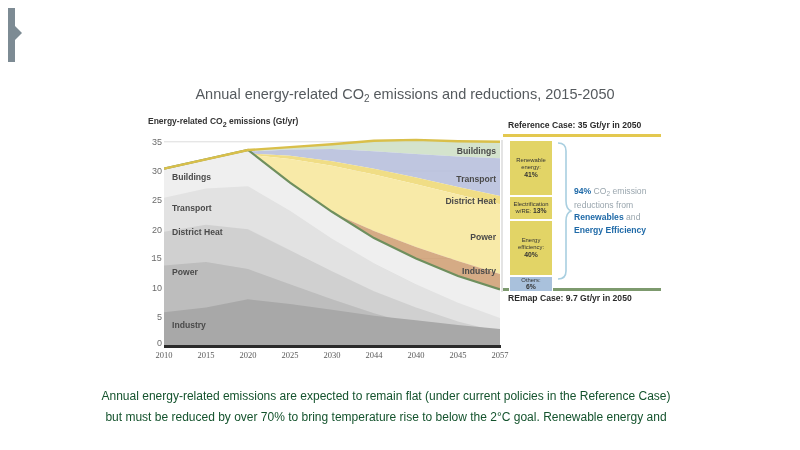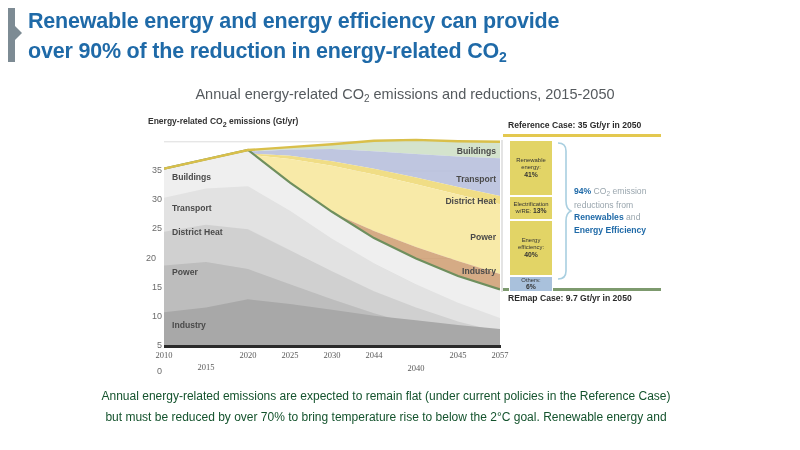--- a/index.html
+++ b/index.html
@@ -56,21 +56,21 @@
   }
 
   .plot {
     position: absolute; left: 164px; top: 136px;
     width: 336px; height: 210px;
     background: #ffffff;
     overflow: hidden;
   }
   .ytick {
     position: absolute; right: 0; width: 22px; text-align: right;
-    font-size: 9px; color: #6b6b6b; margin-top: 28px;
+    font-size: 9px; color: #6b6b6b;
   }
   .xaxis-line {
     position: absolute; left: 164px; top: 345px; width: 337px; height: 2.5px;
     background: #2b2b2b;
   }
   .xtick {
     position: absolute; top: 350px; width: 40px; text-align: center;
     font-size: 8.5px; color: #5a5a5a; font-family: Liberation Serif, serif;
   }
 
@@ -133,24 +133,20 @@
   }
 </style>
 </head>
 <body>
 
 <div id="root">
 
   <div class="header">
     <div class="accent-bar"></div>
     <div class="accent-notch"></div>
-    <div class="title">
-      <span>Renewable energy and energy efficiency can provide</span><br>
-      <span>over 90% of the reduction in energy-related CO</span><sub>2</sub>
-    </div>
 
   </div>
 
   <div class="chart-subtitle">
     <span>Annual energy-related CO</span><sub>2</sub><span> emissions and reductions, 2015-2050</span>
   </div>
 
   <div class="axis-title">
     <span>Energy-related CO</span><sub>2</sub><span> emissions (Gt/yr)</span>
   </div>
@@ -209,35 +205,35 @@
     <div class="band-label-r" style="right:4px; top:10px;">Buildings</div>
     <div class="band-label-r" style="right:4px; top:38px;">Transport</div>
     <div class="band-label-r" style="right:4px; top:60px;">District Heat</div>
     <div class="band-label-r" style="right:4px; top:96px;">Power</div>
     <div class="band-label-r" style="right:4px; top:130px;">Industry</div>
   </div>
 
   <div class="ytick" style="left:140px; top:137px;">35</div>
   <div class="ytick" style="left:140px; top:166px;">30</div>
   <div class="ytick" style="left:140px; top:195px;">25</div>
-  <div class="ytick" style="left:140px; top:225px;text-align:center;">20</div>
-  <div class="ytick" style="left:140px; top:254px;">15</div>
+  <div class="ytick" style="left:140px; top:225px;">20</div>
+  <div class="ytick" style="left:140px; top:254px;font-family:Liberation Mono, monospace;">15</div>
   <div class="ytick" style="left:140px; top:283px;">10</div>
   <div class="ytick" style="left:140px; top:312px;">5</div>
   <div class="ytick" style="left:140px; top:338px;">0</div>
 
   <div class="xaxis-line"></div>
 
   <div class="xtick" style="left:144px;">2010</div>
-  <div class="xtick" style="left:186px;margin-top:12px;">2015</div>
+  <div class="xtick" style="left:186px;">2015</div>
   <div class="xtick" style="left:228px;">2020</div>
   <div class="xtick" style="left:270px;">2025</div>
   <div class="xtick" style="left:312px;">2030</div>
   <div class="xtick" style="left:354px;">2044</div>
-  <div class="xtick" style="left:396px;margin-top:13px;">2040</div>
+  <div class="xtick" style="left:396px;">2040</div>
   <div class="xtick" style="left:438px;">2045</div>
   <div class="xtick" style="left:480px;">2057</div>
 
   <div class="ref-rule"></div>
   <div class="ref-label">Reference Case: 35 Gt/yr in 2050</div>
   <div class="remap-rule"></div>
   <div class="remap-label">REmap Case: 9.7 Gt/yr in 2050</div>
 
   <svg class="left-tick-col" width="4" height="152">
     <line x1="2" y1="0" x2="2" y2="152" stroke="#c9c9c9" stroke-width="1"></line>

